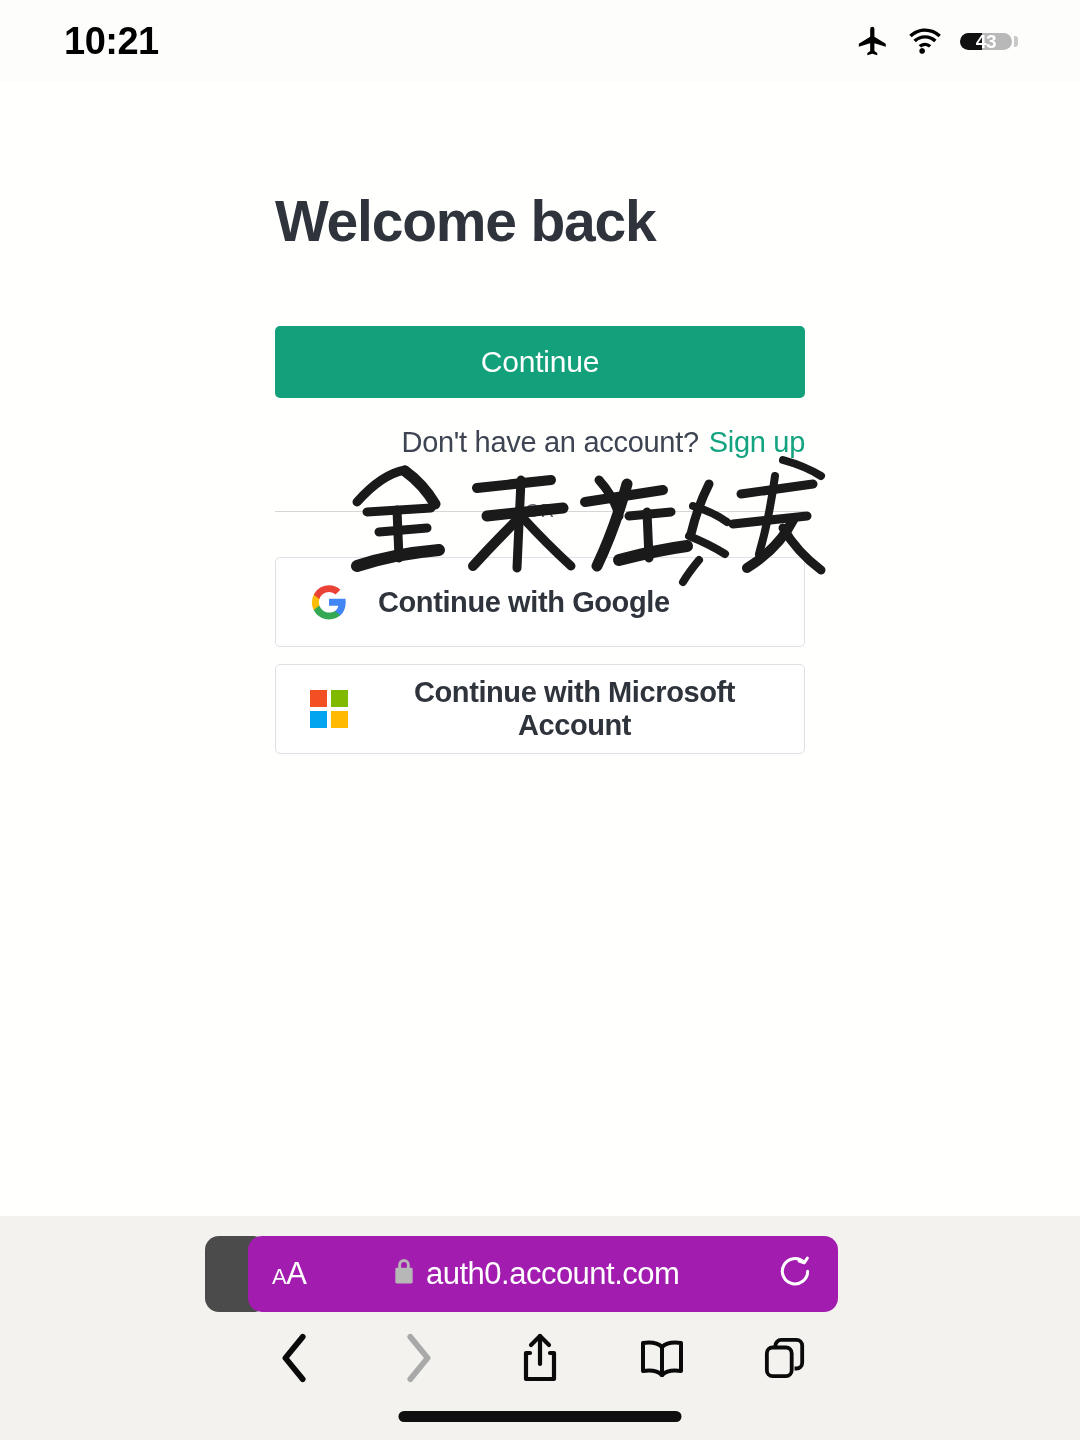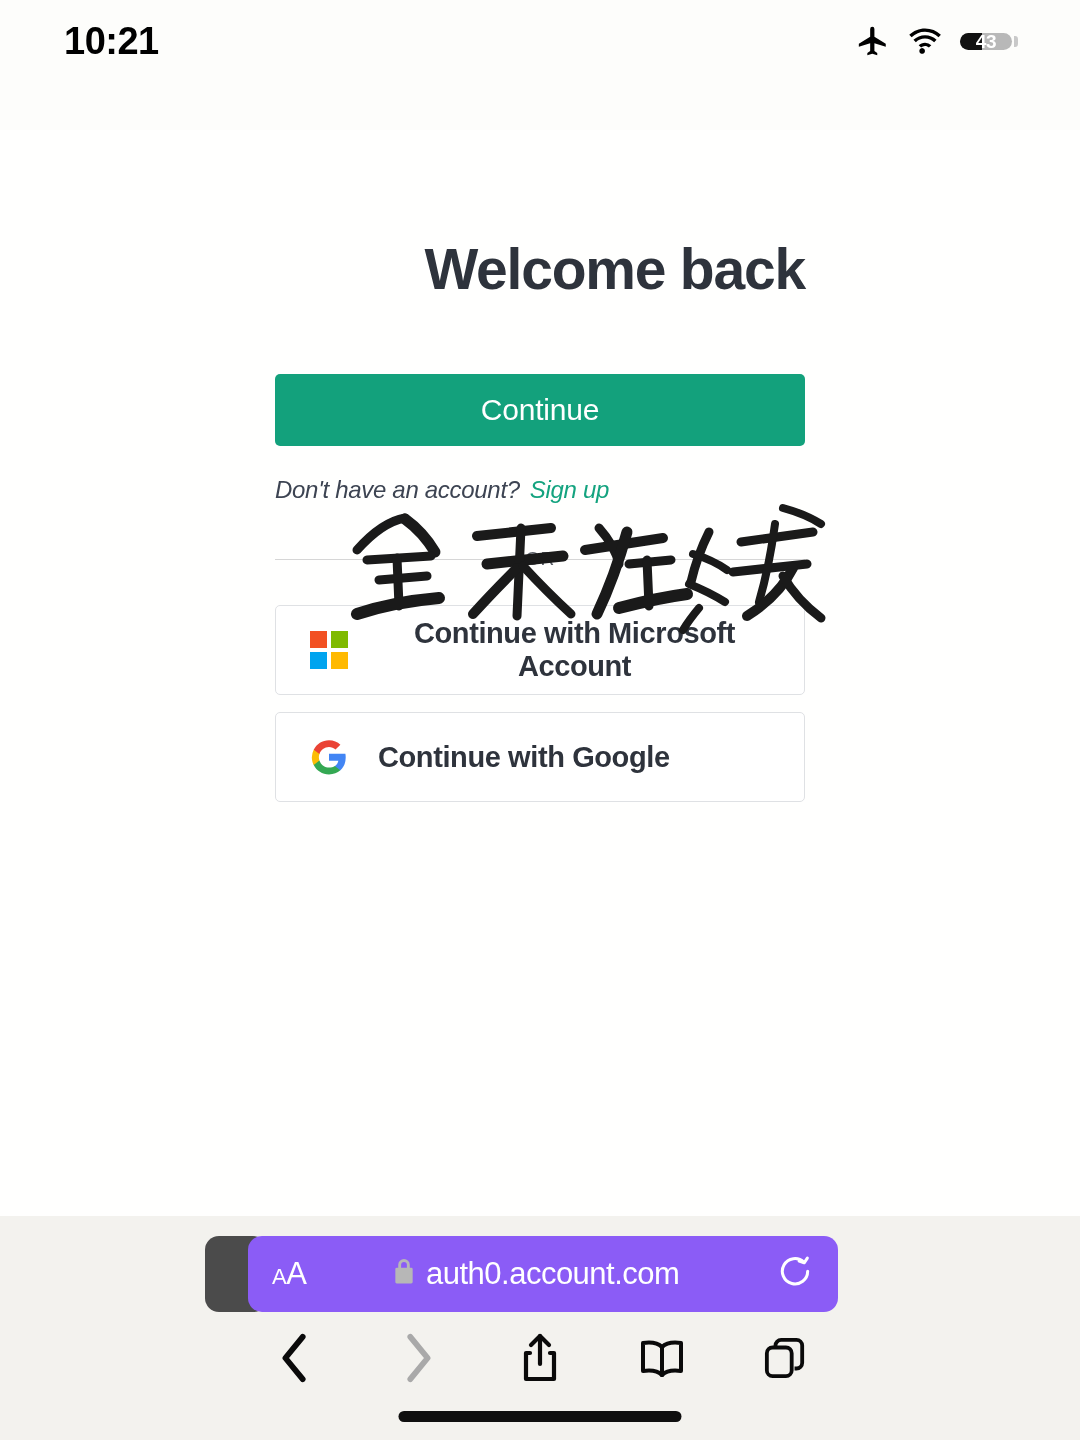--- a/index.html
+++ b/index.html
@@ -12,21 +12,20 @@
     overflow: hidden;
   }
 
   #screen {
     position: relative;
     width: 1080px;
     height: 1440px;
     background: #fdfdfb;
     display: flex;
     flex-direction: column;
-    gap: 48px;
   }
 
   
   .status-bar {
     height: 82px;
     flex: 0 0 82px;
     display: flex;
     align-items: center;
     justify-content: space-between;
     padding: 0 62px 0 64px;
@@ -93,21 +92,21 @@
   .card {
     width: 530px;
     margin: 0 auto;
     position: relative;
   }
 
   .page-title {
     font-size: 57px;
     font-weight: bold;
     color: #2e333c;
-    text-align: right;
+    text-align: left;
     letter-spacing: -1.2px;
     margin-bottom: 72px;
   }
 
   
   .field {
     position: relative;
     height: 88px;
     margin-bottom: 47px;
   }
@@ -161,26 +160,25 @@
     color: #ffffff;
     font-size: 30px;
     font-family: "Liberation Sans", sans-serif;
     letter-spacing: -0.2px;
     cursor: pointer;
     margin-bottom: 27px;
   }
 
   
   .signup-line {
-    text-align: left;
-    font-size: 24px;
+    text-align: right;
+    font-size: 29px;
     color: #3d4452;
     letter-spacing: -0.3px;
     line-height: 34px;
-    font-style: italic;
   }
   .signup-link {
     color: #14a37f;
     text-decoration: none;
     margin-left: 10px;
     cursor: pointer;
   }
 
   
   .divider {
@@ -281,21 +279,21 @@
     height: 76px;
     background: #4b4b4b;
     border-radius: 14px;
   }
   .url-pill {
     position: absolute;
     left: 248px;
     top: 20px;
     width: 590px;
     height: 76px;
-    background: #8b5cf6;
+    background: #a21caf;
     border-radius: 14px;
     display: flex;
     align-items: center;
     padding: 0 24px;
   }
   .aa-btn {
     flex: 0 0 auto;
     color: #ffffff;
     letter-spacing: -0.5px;
     font-family: "Liberation Sans", sans-serif;
@@ -429,42 +427,42 @@
               <path d="M466 70 Q452 98 420 118" stroke-width="10"></path>
               <path d="M456 78 Q470 102 494 120" stroke-width="9"></path>
               <path d="M456 10 Q478 16 494 26" stroke-width="8"></path>
             </g>
           </svg>
         </div>
       </div>
 
       <button class="btn-social">
         <span class="logo">
+          <svg width="38" height="38" viewBox="0 0 48 48">
+            <path fill="#4285f4" d="M45.1 24.5c0-1.6-.1-3.2-.4-4.7H24v8.9h11.8c-.5 2.7-2 5-4.3 6.6v5.5h7c4.1-3.8 6.6-9.4 6.6-16.3z"></path>
+            <path fill="#34a853" d="M24 46c5.8 0 10.7-1.9 14.3-5.2l-7-5.5c-1.9 1.3-4.4 2.1-7.3 2.1-5.6 0-10.4-3.8-12.1-8.9H4.7v5.6C8.3 41.3 15.6 46 24 46z"></path>
+            <path fill="#fbbc05" d="M11.9 28.5c-.4-1.3-.7-2.7-.7-4.1s.3-2.8.7-4.1v-5.6H4.7A22 22 0 0 0 2.3 24.4c0 3.6.9 6.9 2.4 9.7l7.2-5.6z"></path>
+            <path fill="#ea4335" d="M24 11.4c3.2 0 6 1.1 8.2 3.2l6.2-6.2C34.7 4.9 29.8 2.8 24 2.8 15.6 2.8 8.3 7.5 4.7 14.7l7.2 5.6c1.7-5.1 6.5-8.9 12.1-8.9z"></path>
+          </svg>
+        </span>
+        <span class="social-label">Continue with Google</span>
+      </button>
+
+      <button class="btn-social">
+        <span class="logo">
           <span class="ms-logo">
             <i style="background:#f25022"></i>
             <i style="background:#7fba00"></i>
             <i style="background:#00a4ef"></i>
             <i style="background:#ffb900"></i>
           </span>
         </span>
         <span class="social-label">Continue with Microsoft Account</span>
       </button>
 
-      <button class="btn-social">
-        <span class="logo">
-          <svg width="38" height="38" viewBox="0 0 48 48">
-            <path fill="#4285f4" d="M45.1 24.5c0-1.6-.1-3.2-.4-4.7H24v8.9h11.8c-.5 2.7-2 5-4.3 6.6v5.5h7c4.1-3.8 6.6-9.4 6.6-16.3z"></path>
-            <path fill="#34a853" d="M24 46c5.8 0 10.7-1.9 14.3-5.2l-7-5.5c-1.9 1.3-4.4 2.1-7.3 2.1-5.6 0-10.4-3.8-12.1-8.9H4.7v5.6C8.3 41.3 15.6 46 24 46z"></path>
-            <path fill="#fbbc05" d="M11.9 28.5c-.4-1.3-.7-2.7-.7-4.1s.3-2.8.7-4.1v-5.6H4.7A22 22 0 0 0 2.3 24.4c0 3.6.9 6.9 2.4 9.7l7.2-5.6z"></path>
-            <path fill="#ea4335" d="M24 11.4c3.2 0 6 1.1 8.2 3.2l6.2-6.2C34.7 4.9 29.8 2.8 24 2.8 15.6 2.8 8.3 7.5 4.7 14.7l7.2 5.6c1.7-5.1 6.5-8.9 12.1-8.9z"></path>
-          </svg>
-        </span>
-        <span class="social-label">Continue with Google</span>
-      </button>
-
     </div>
   </div>
 
   <div class="safari">
 
     <div class="safari-top">
       <div class="tab-peek"></div>
 
       <div class="url-pill">
         <span class="aa-btn"><span class="small">A</span><span class="big">A</span></span>

